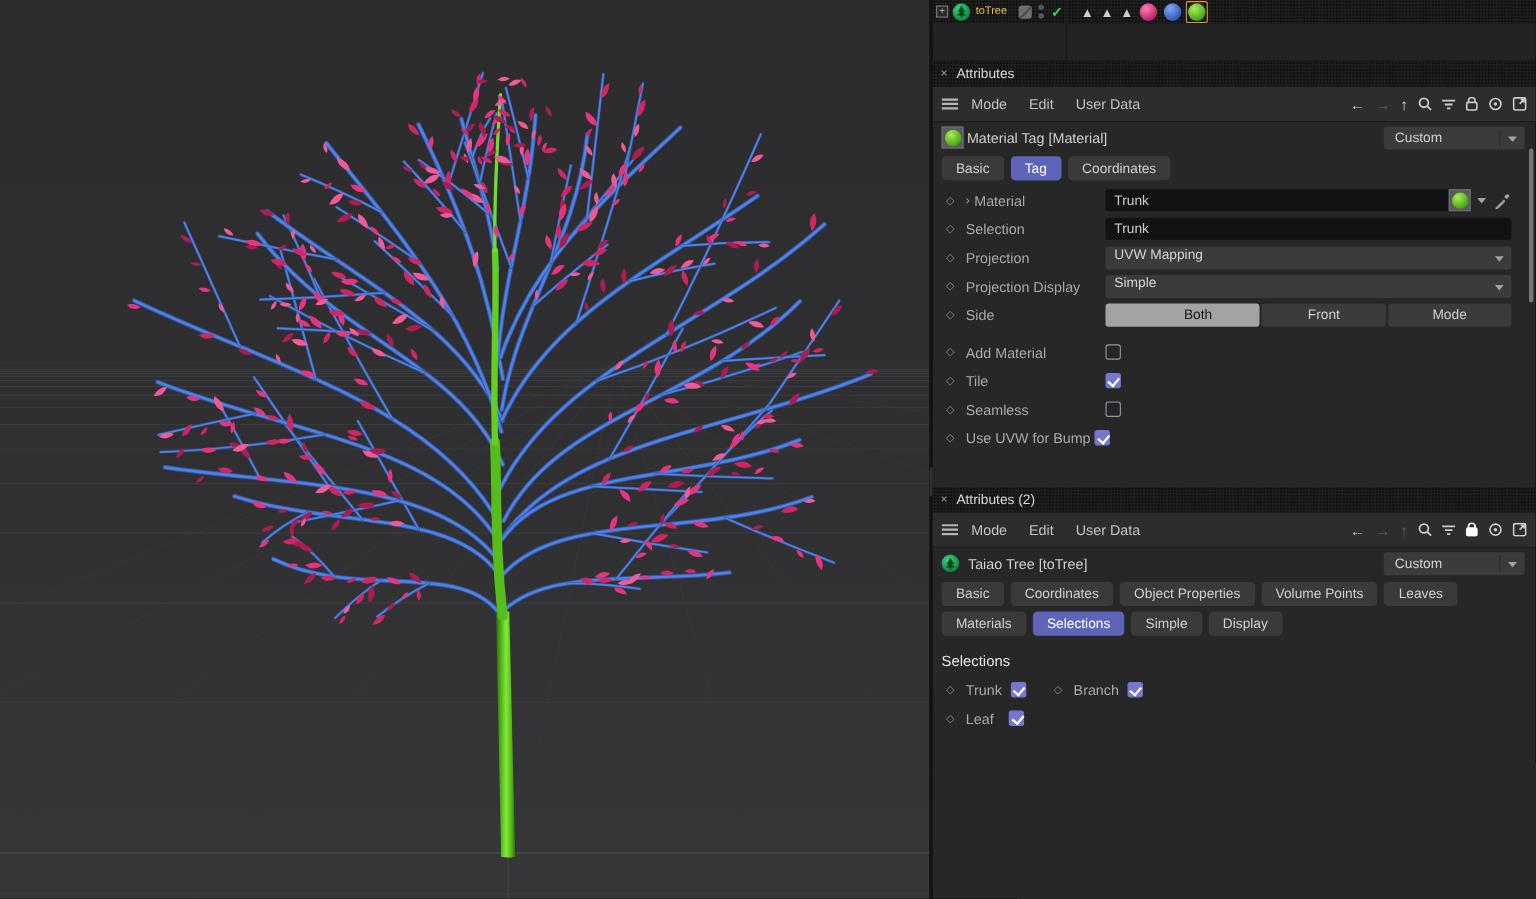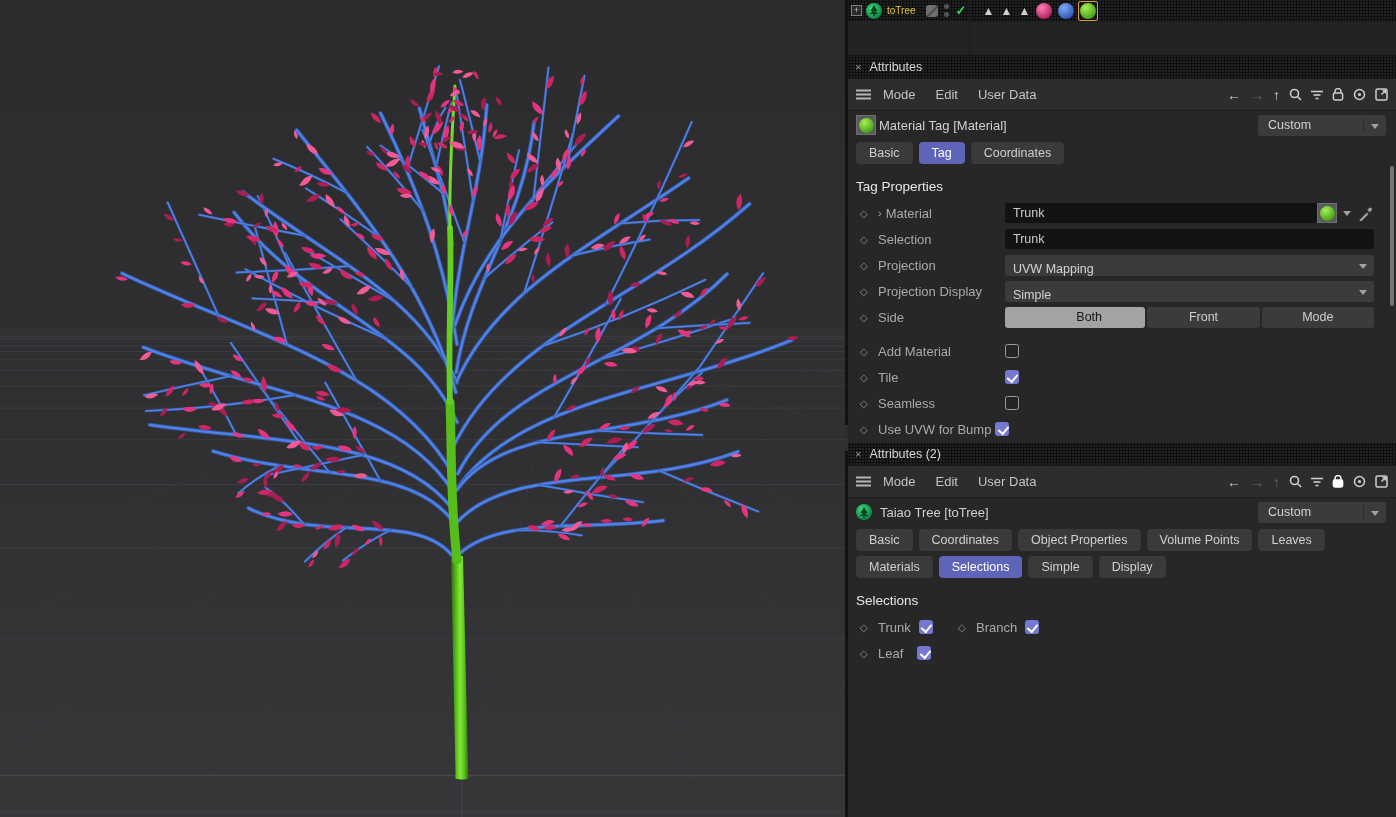--- a/index.html
+++ b/index.html
@@ -64,21 +64,21 @@
   .tab.on{background:#5e64b8;color:#ffffff;}
   .sect{padding:10px 8px 6px 8px;color:#e6e6e8;font-size:13.5px;}
   
   .props{padding:0 22px 0 0;}
   .prow{display:flex;align-items:center;height:26px;padding-left:12px;}
   .prow .dia{color:#8f8f91;font-size:10px;width:18px;flex:0 0 auto;}
   .prow .exp{color:#a9a9ab;font-size:11px;margin-right:4px;}
   .plabel{color:#a9a9ab;font-size:13px;}
   .plabelbox{width:145px;flex:0 0 auto;display:flex;align-items:center;}
   .pfield{flex:1;height:20px;background:#121214;border-radius:2px;display:flex;align-items:center;color:#cccccd;font-size:12.5px;padding-left:8px;}
-  .pdrop{flex:1;height:21px;background:#3b3b3d;border-radius:3px;display:flex;align-items:flex-end;color:#d4d4d6;font-size:12.5px;padding-left:8px;position:relative;}
+  .pdrop{flex:1;height:21px;background:#3b3b3d;border-radius:3px;display:flex;align-items:flex-start;color:#d4d4d6;font-size:12.5px;padding-left:8px;position:relative;}
   .btngroup{flex:1;display:flex;gap:2px;}
   .gbtn{flex:1;height:21px;background:#3b3b3d;border-radius:3px;display:flex;align-items:center;justify-content:center;color:#cfcfd1;font-size:12.5px;}
   .gbtn.on{background:#a3a3a3;color:#161616;padding-left:28px;}
   .cbox{width:14px;height:14px;border-radius:2.5px;border:1.5px solid #9a9a9b;background:#252527;box-sizing:border-box;position:relative;flex:0 0 auto;}
   .cbox.on{background:#7478d0;border-color:#7478d0;}
   .cbox.on:after{content:"";position:absolute;left:3.2px;top:0.8px;width:4.5px;height:8px;border:solid #fff;border-width:0 2px 2px 0;transform:rotate(40deg);}
   .mat-row-extra{display:flex;align-items:center;gap:7px;margin-left:6px;flex:0 0 auto;}
   .scrollthumb{position:absolute;right:2px;width:4px;border-radius:2px;background:#767678;}
   
   .selrow{display:flex;align-items:center;height:26px;padding-left:12px;}
@@ -753,21 +753,20 @@
             <span class="caret"></span>
       </span>
     </div>
 
     <div class="tabrow">
       <span class="tab">Basic</span>
       <span class="tab on">Tag</span>
       <span class="tab">Coordinates</span>
     </div>
 
-    <div class="sect">Tag Properties</div>
 
     <div class="props" style="position:relative;">
       <div class="prow">
         <span class="plabelbox">
               <span class="dia">◇</span>
               <span class="exp">›</span>
               <span class="plabel">Material</span>
             </span>
         <span class="pfield" style="margin-right:0;">
           <span>Trunk</span>

